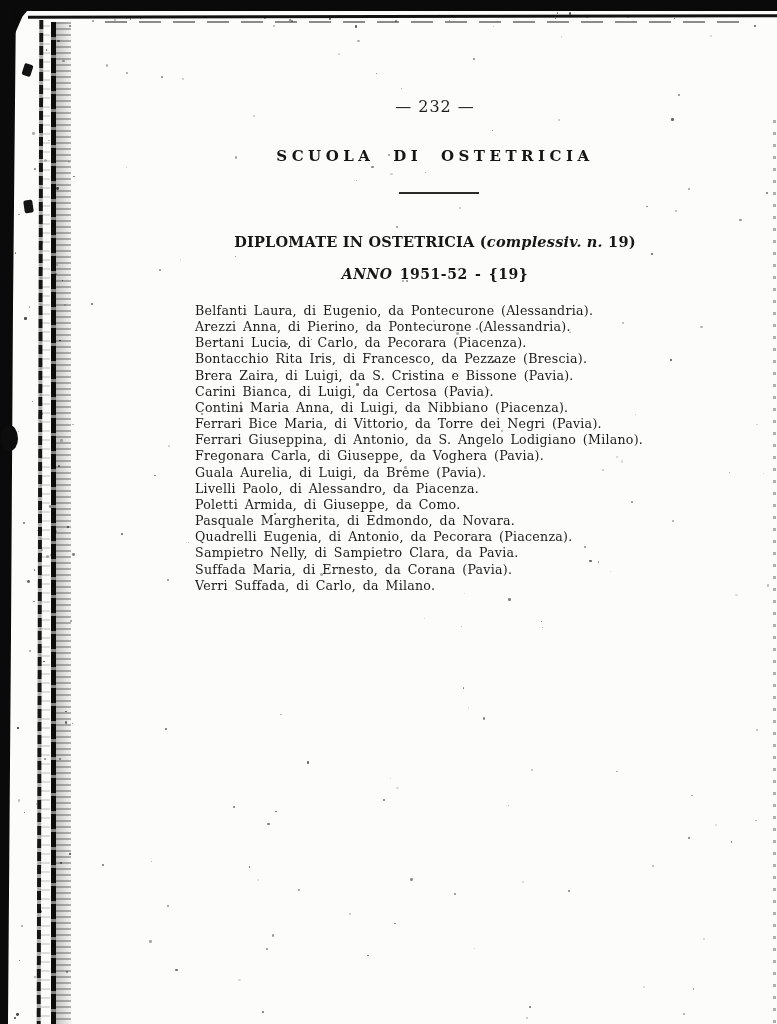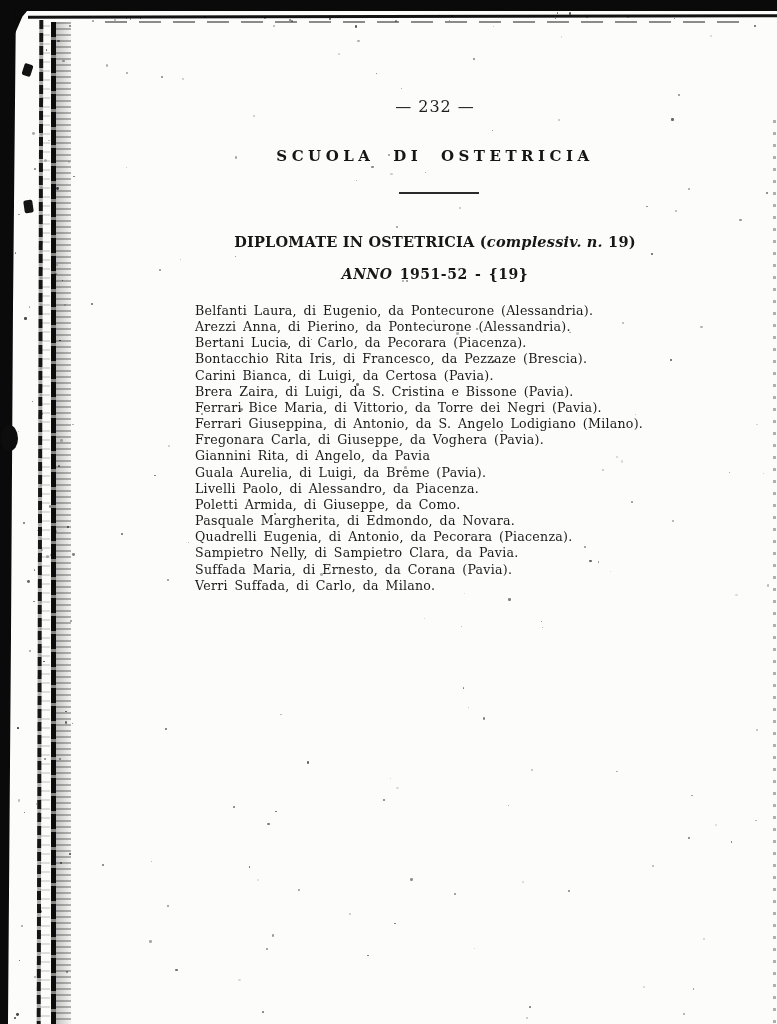--- a/index.html
+++ b/index.html
@@ -85,26 +85,26 @@
 
 <div class="abs heading"><span>DIPLOMATE IN OSTETRICIA (</span><i>complessiv. n.</i><span> 19)</span></div>
 
 <div class="abs year-line"><i>ANNO</i><span> 1951-52 - {19}</span></div>
 
 <div class="abs graduates">
     <div class="entry">Belfanti Laura, di Eugenio, da Pontecurone (Alessandria).</div>
     <div class="entry">Arezzi Anna, di Pierino, da Pontecurone (Alessandria).</div>
     <div class="entry">Bertani Lucia, di Carlo, da Pecorara (Piacenza).</div>
     <div class="entry">Bontacchio Rita Iris, di Francesco, da Pezzaze (Brescia).</div>
+    <div class="entry">Brera Zaira, di Luigi, da S. Cristina e Bissone (Pavia).</div>
     <div class="entry">Carini Bianca, di Luigi, da Certosa (Pavia).</div>
-    <div class="entry">Brera Zaira, di Luigi, da S. Cristina e Bissone (Pavia).</div>
+    <div class="entry">Contini Maria Anna, di Luigi, da Nibbiano (Piacenza).</div>
     <div class="entry">Ferrari Bice Maria, di Vittorio, da Torre dei Negri (Pavia).</div>
     <div class="entry">Ferrari Giuseppina, di Antonio, da S. Angelo Lodigiano (Milano).</div>
     <div class="entry">Fregonara Carla, di Giuseppe, da Voghera (Pavia).</div>
-    <div class="entry">Giannini Rita, di Angelo, da Pavia</div>
     <div class="entry">Guala Aurelia, di Luigi, da Breme (Pavia).</div>
     <div class="entry">Livelli Paolo, di Alessandro, da Piacenza.</div>
     <div class="entry">Poletti Armida, di Giuseppe, da Como.</div>
     <div class="entry">Pasquale Margherita, di Edmondo, da Novara.</div>
     <div class="entry">Quadrelli Eugenia, di Antonio, da Pecorara (Piacenza).</div>
     <div class="entry">Sampietro Nelly, di Sampietro Clara, da Pavia.</div>
     <div class="entry">Suffada Maria, di Ernesto, da Corana (Pavia).</div>
     <div class="entry">Verri Suffada, di Carlo, da Milano.</div>
   </div>
 

